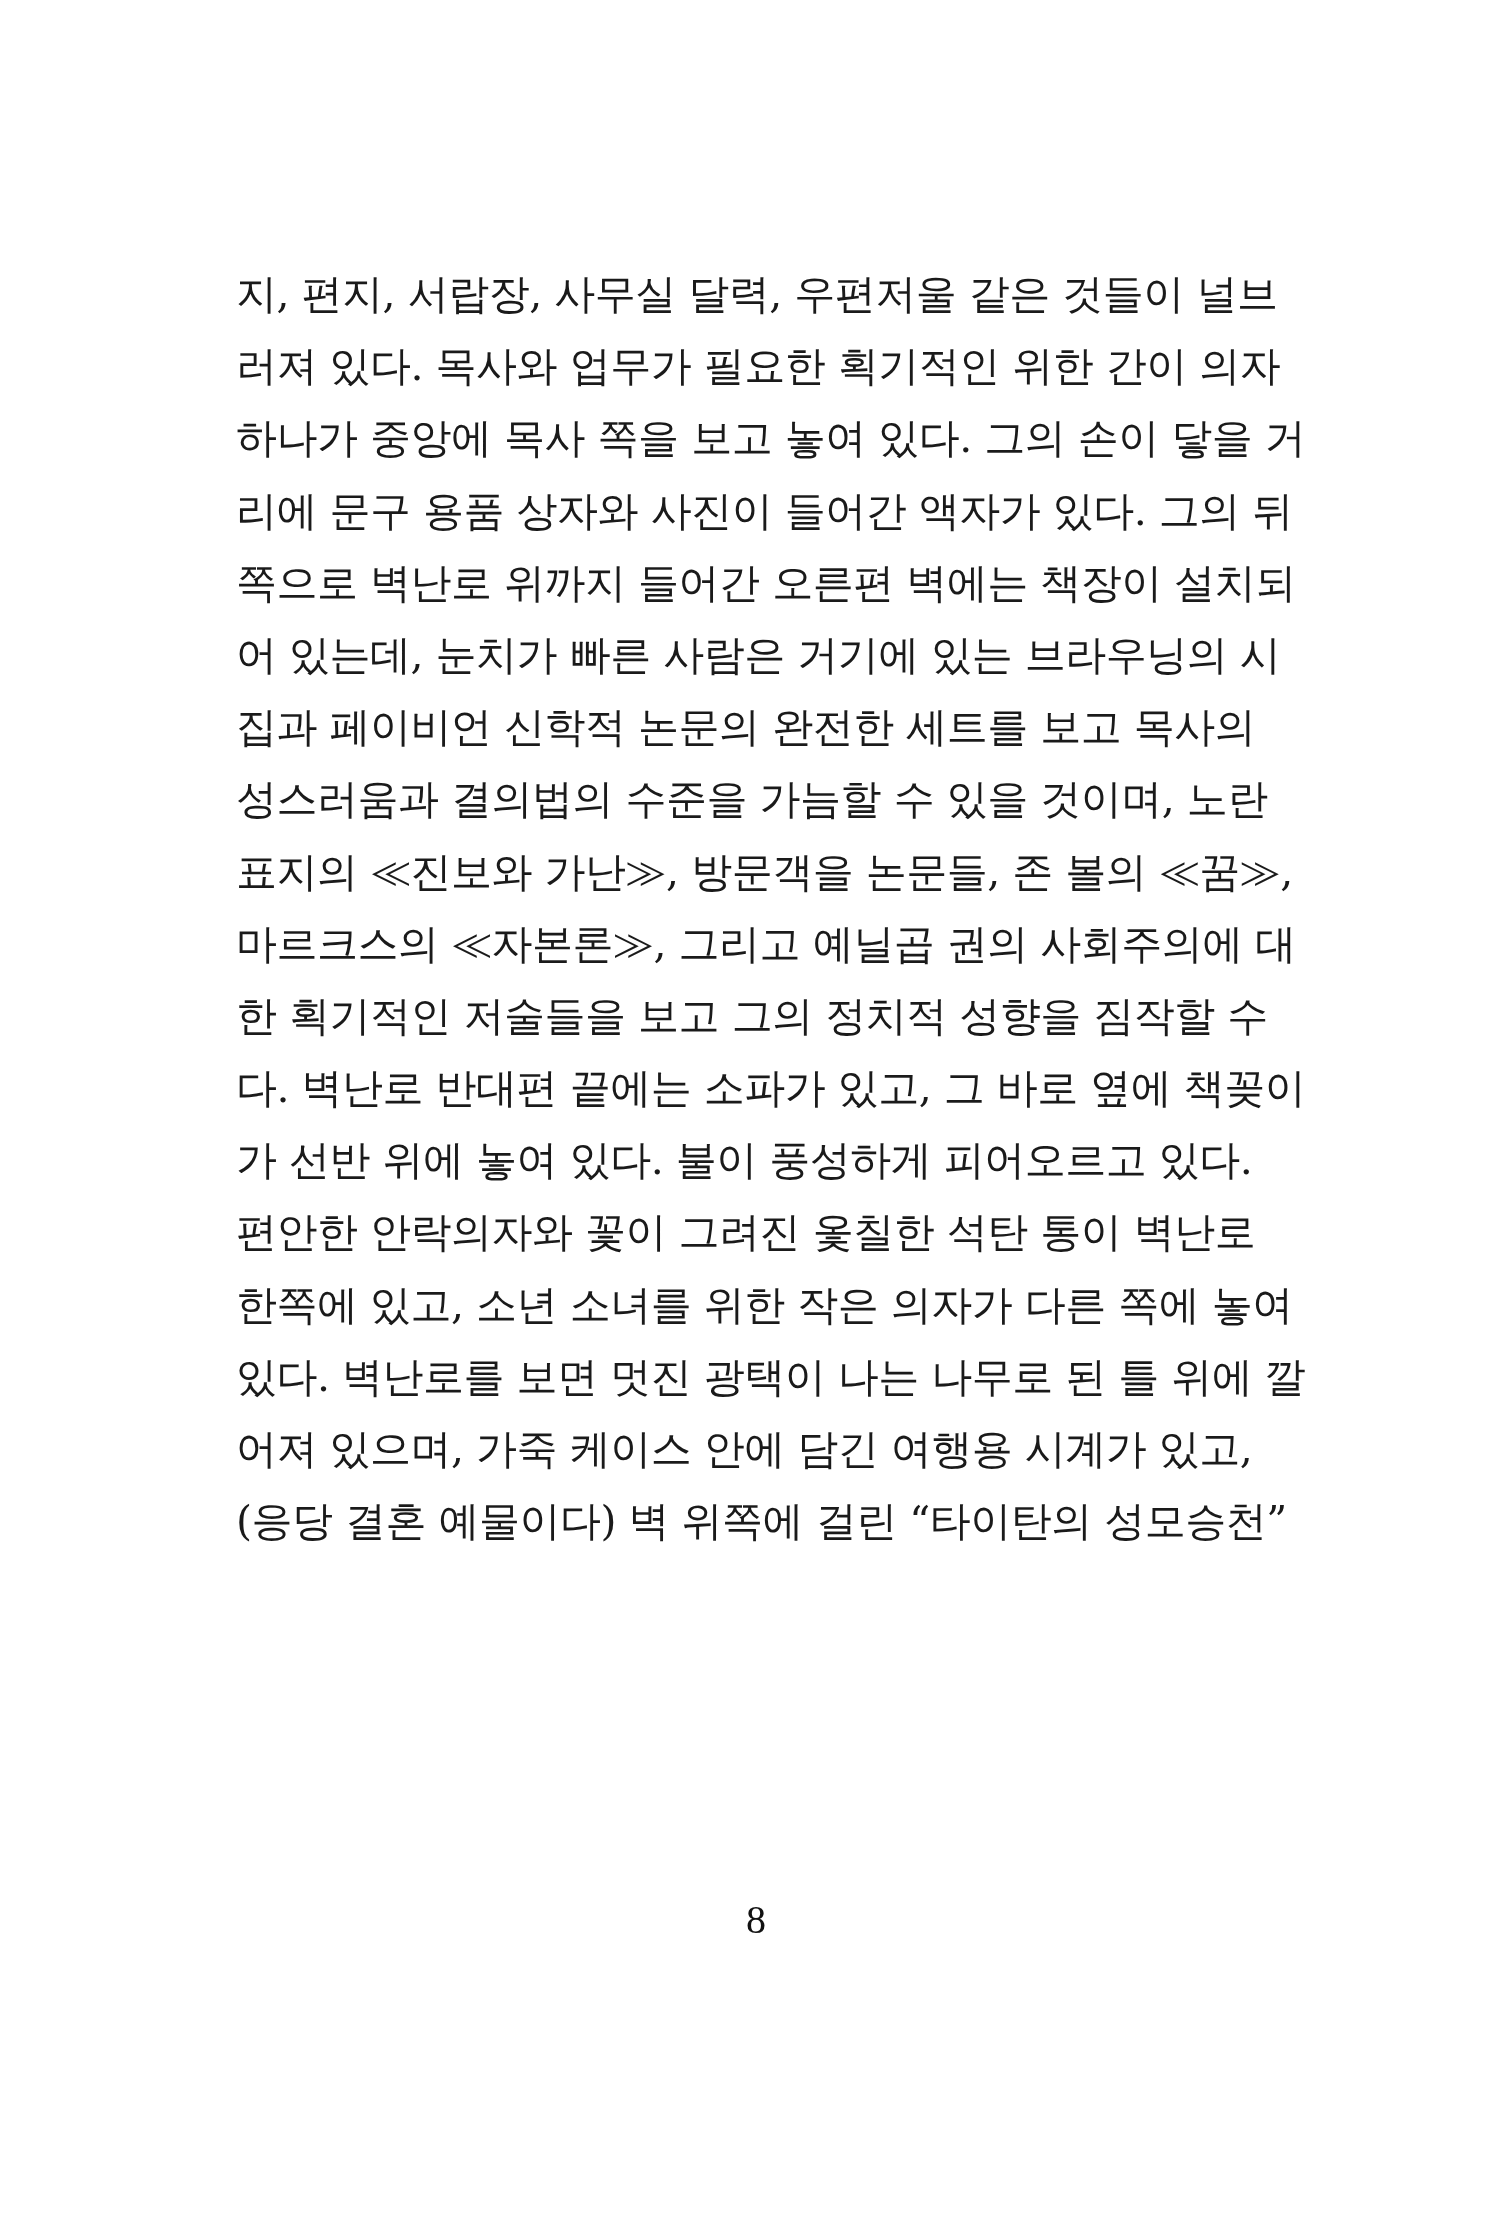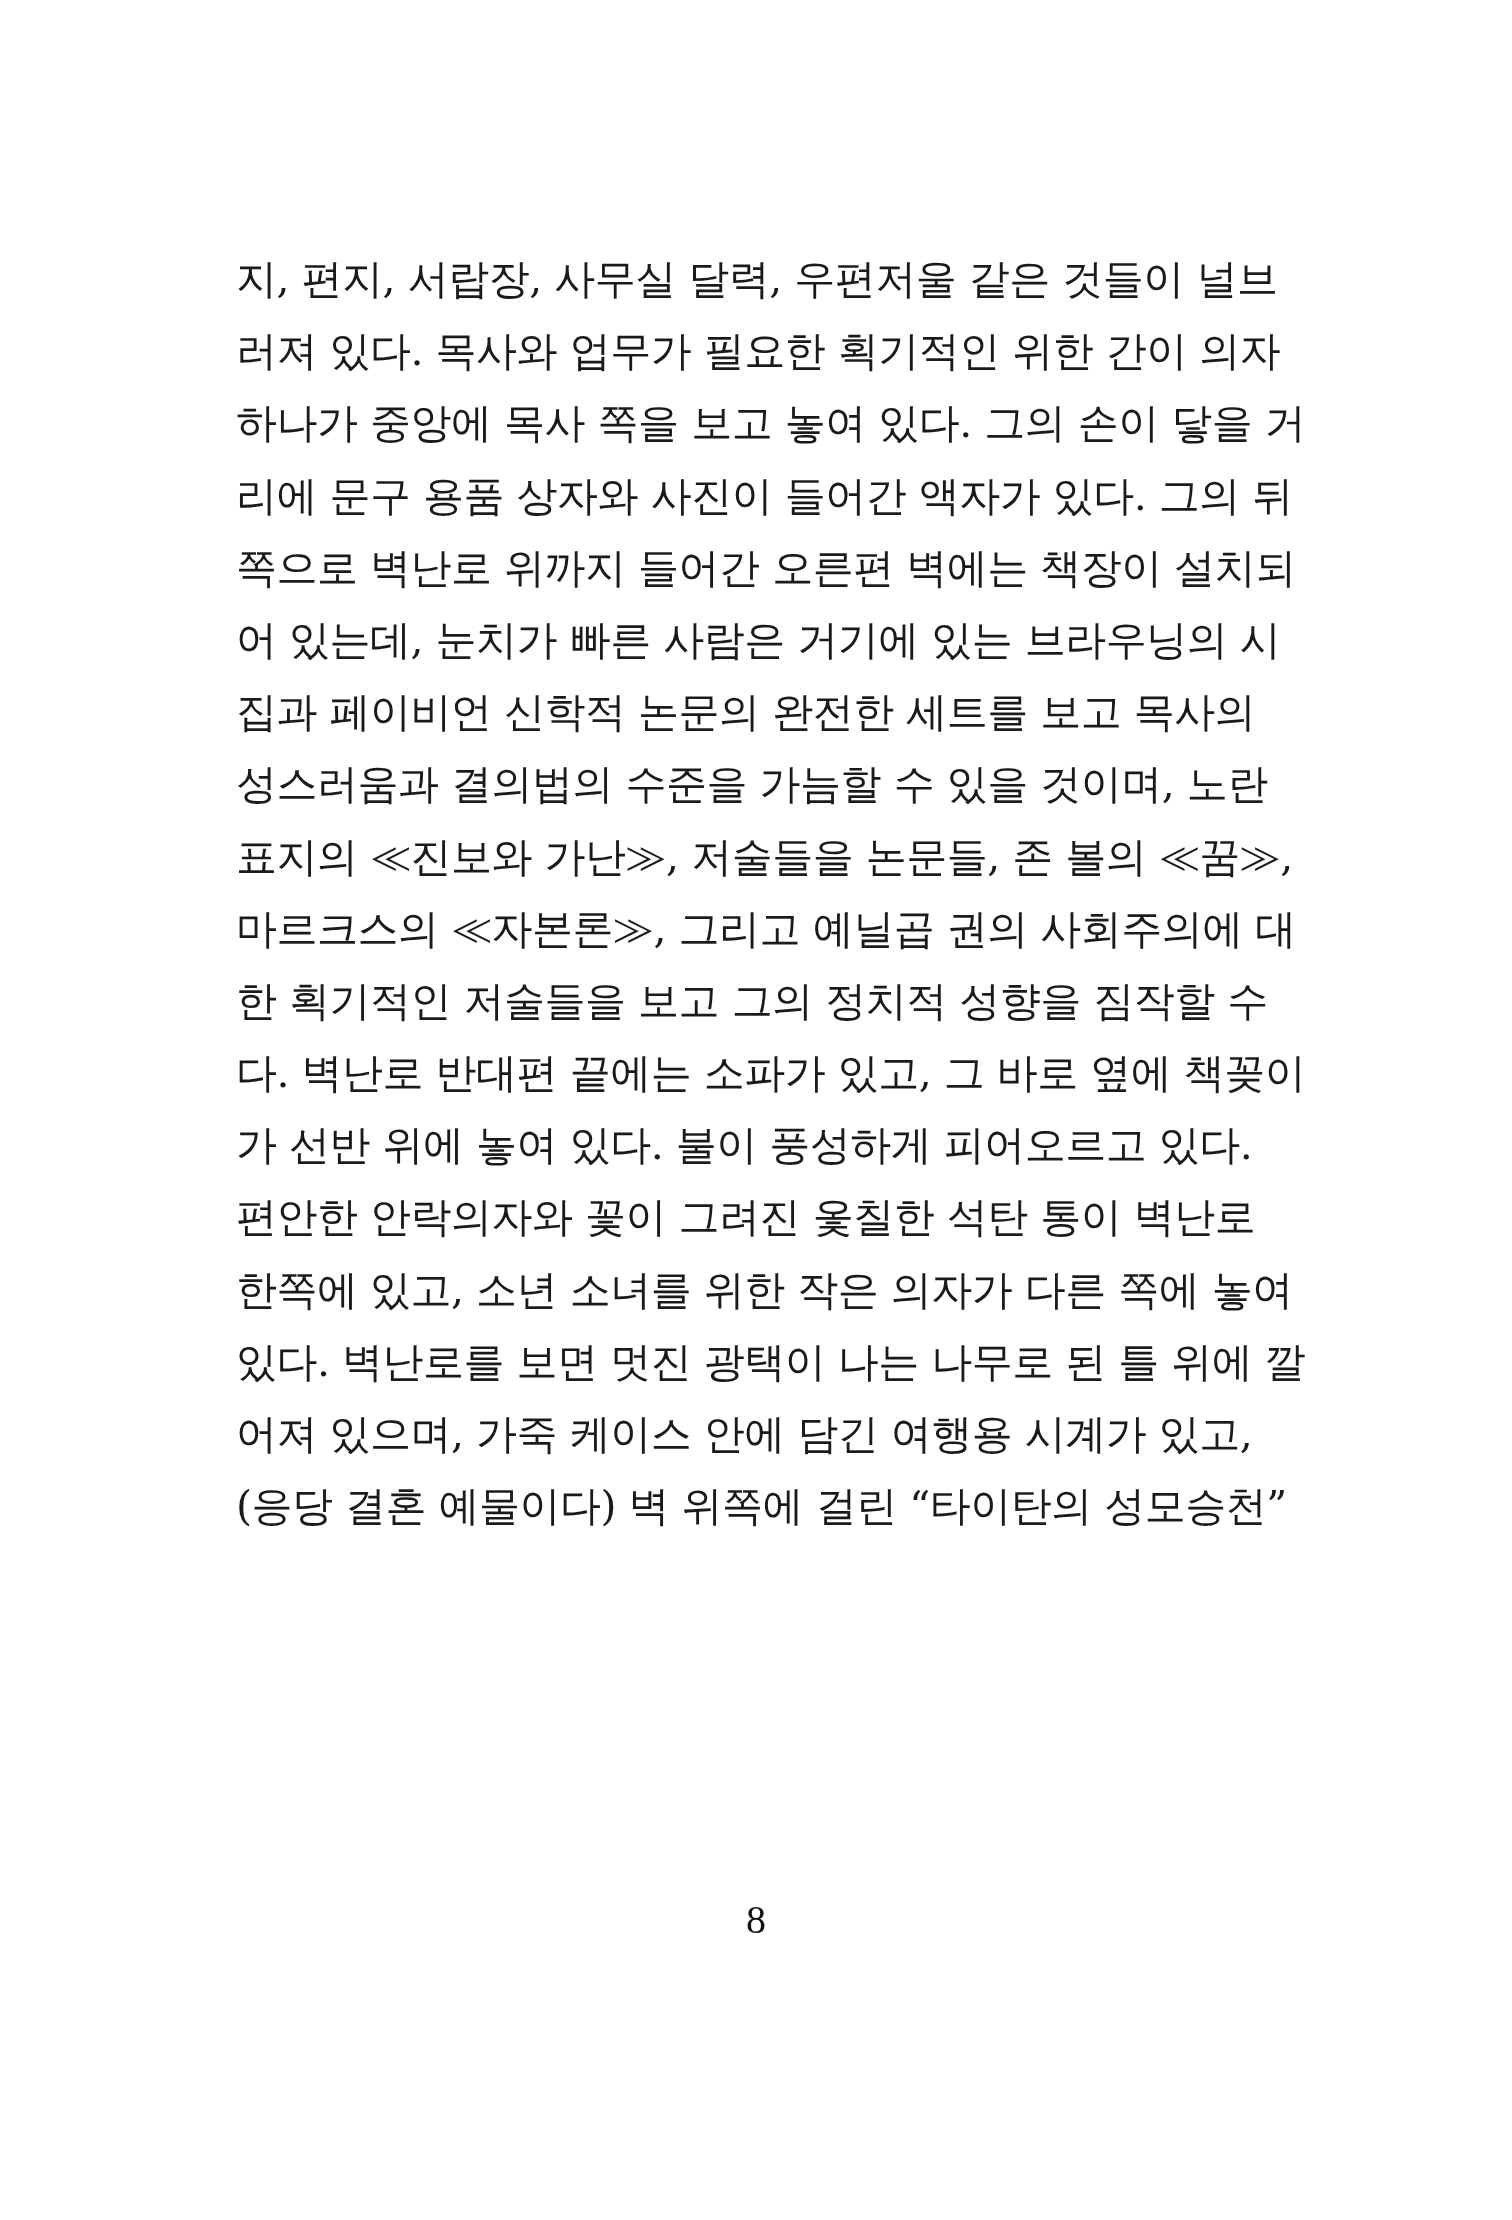--- a/index.html
+++ b/index.html
@@ -18,21 +18,21 @@
       position: absolute;
       left: 0;
       top: 0;
       width: 1512px;
       height: 2220px;
       background: #ffffff;
     }
     .text-block {
       position: absolute;
       left: 236px;
-      top: 243px;
+      top: 258px;
       width: 948px;
     }
     .line {
       display: block;
       height: 72.2px;
       line-height: 72.2px;
       font-family: "DejaVu Serif", "Liberation Serif", serif;
       font-size: 41px;
       white-space: nowrap;
       text-align: justify;
@@ -57,21 +57,21 @@
 <div class="page">
   <div class="text-block">
     <span class="line">지, 편지, 서랍장, 사무실 달력, 우편저울 같은 것들이 널브</span>
     <span class="line">러져 있다. 목사와 업무가 필요한 획기적인 위한 간이 의자</span>
     <span class="line">하나가 중앙에 목사 쪽을 보고 놓여 있다. 그의 손이 닿을 거</span>
     <span class="line">리에 문구 용품 상자와 사진이 들어간 액자가 있다. 그의 뒤</span>
     <span class="line">쪽으로 벽난로 위까지 들어간 오른편 벽에는 책장이 설치되</span>
     <span class="line">어 있는데, 눈치가 빠른 사람은 거기에 있는 브라우닝의 시</span>
     <span class="line">집과 페이비언 신학적 논문의 완전한 세트를 보고 목사의</span>
     <span class="line">성스러움과 결의법의 수준을 가늠할 수 있을 것이며, 노란</span>
-    <span class="line">표지의 ≪진보와 가난≫, 저술들을 논문들, 존 볼의 ≪꿈≫,</span>
+    <span class="line">표지의 ≪진보와 가난≫, 방문객을 논문들, 존 볼의 ≪꿈≫,</span>
     <span class="line">마르크스의 ≪자본론≫, 그리고 예닐곱 권의 사회주의에 대</span>
     <span class="line">한 획기적인 저술들을 보고 그의 정치적 성향을 짐작할 수</span>
     <span class="line">다. 벽난로 반대편 끝에는 소파가 있고, 그 바로 옆에 책꽂이</span>
     <span class="line">가 선반 위에 놓여 있다. 불이 풍성하게 피어오르고 있다.</span>
     <span class="line">편안한 안락의자와 꽃이 그려진 옻칠한 석탄 통이 벽난로</span>
     <span class="line">한쪽에 있고, 소년 소녀를 위한 작은 의자가 다른 쪽에 놓여</span>
     <span class="line">있다. 벽난로를 보면 멋진 광택이 나는 나무로 된 틀 위에 깔</span>
     <span class="line">어져 있으며, 가죽 케이스 안에 담긴 여행용 시계가 있고,</span>
     <span class="line">(응당 결혼 예물이다) 벽 위쪽에 걸린 “타이탄의 성모승천”</span>
   </div>

